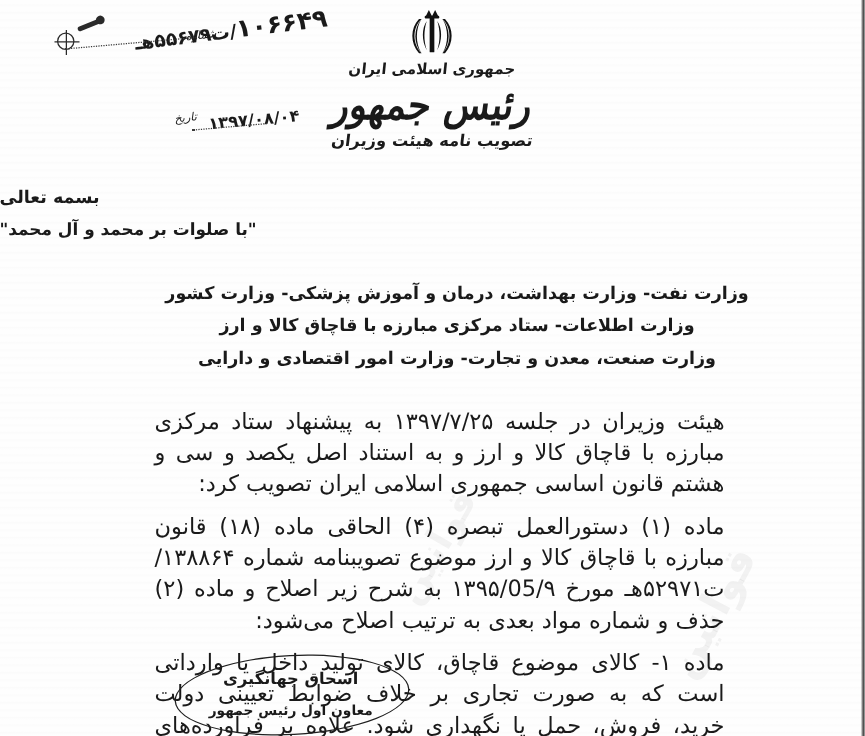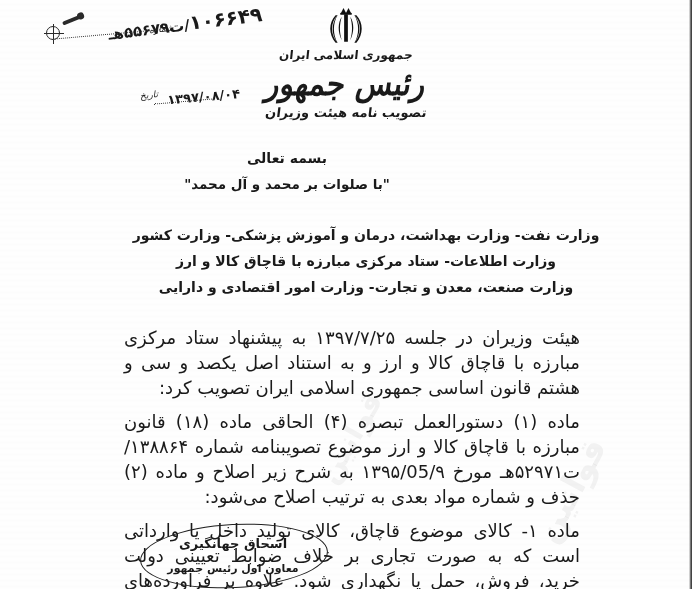--- a/index.html
+++ b/index.html
@@ -174,21 +174,21 @@
     font-weight: 600;
     transform: skewX(-7deg);
   }
 
   
   .invocation {
     position: absolute;
     top: 150px;
     left: 0;
     width: 574px;
-    text-align: center;
+    text-align: left;
   }
   .bismillah {
     font-size: 14px;
     font-weight: 700;
   }
   .salavat {
     margin-top: 10px;
     font-size: 13.5px;
     font-weight: 700;
   }

